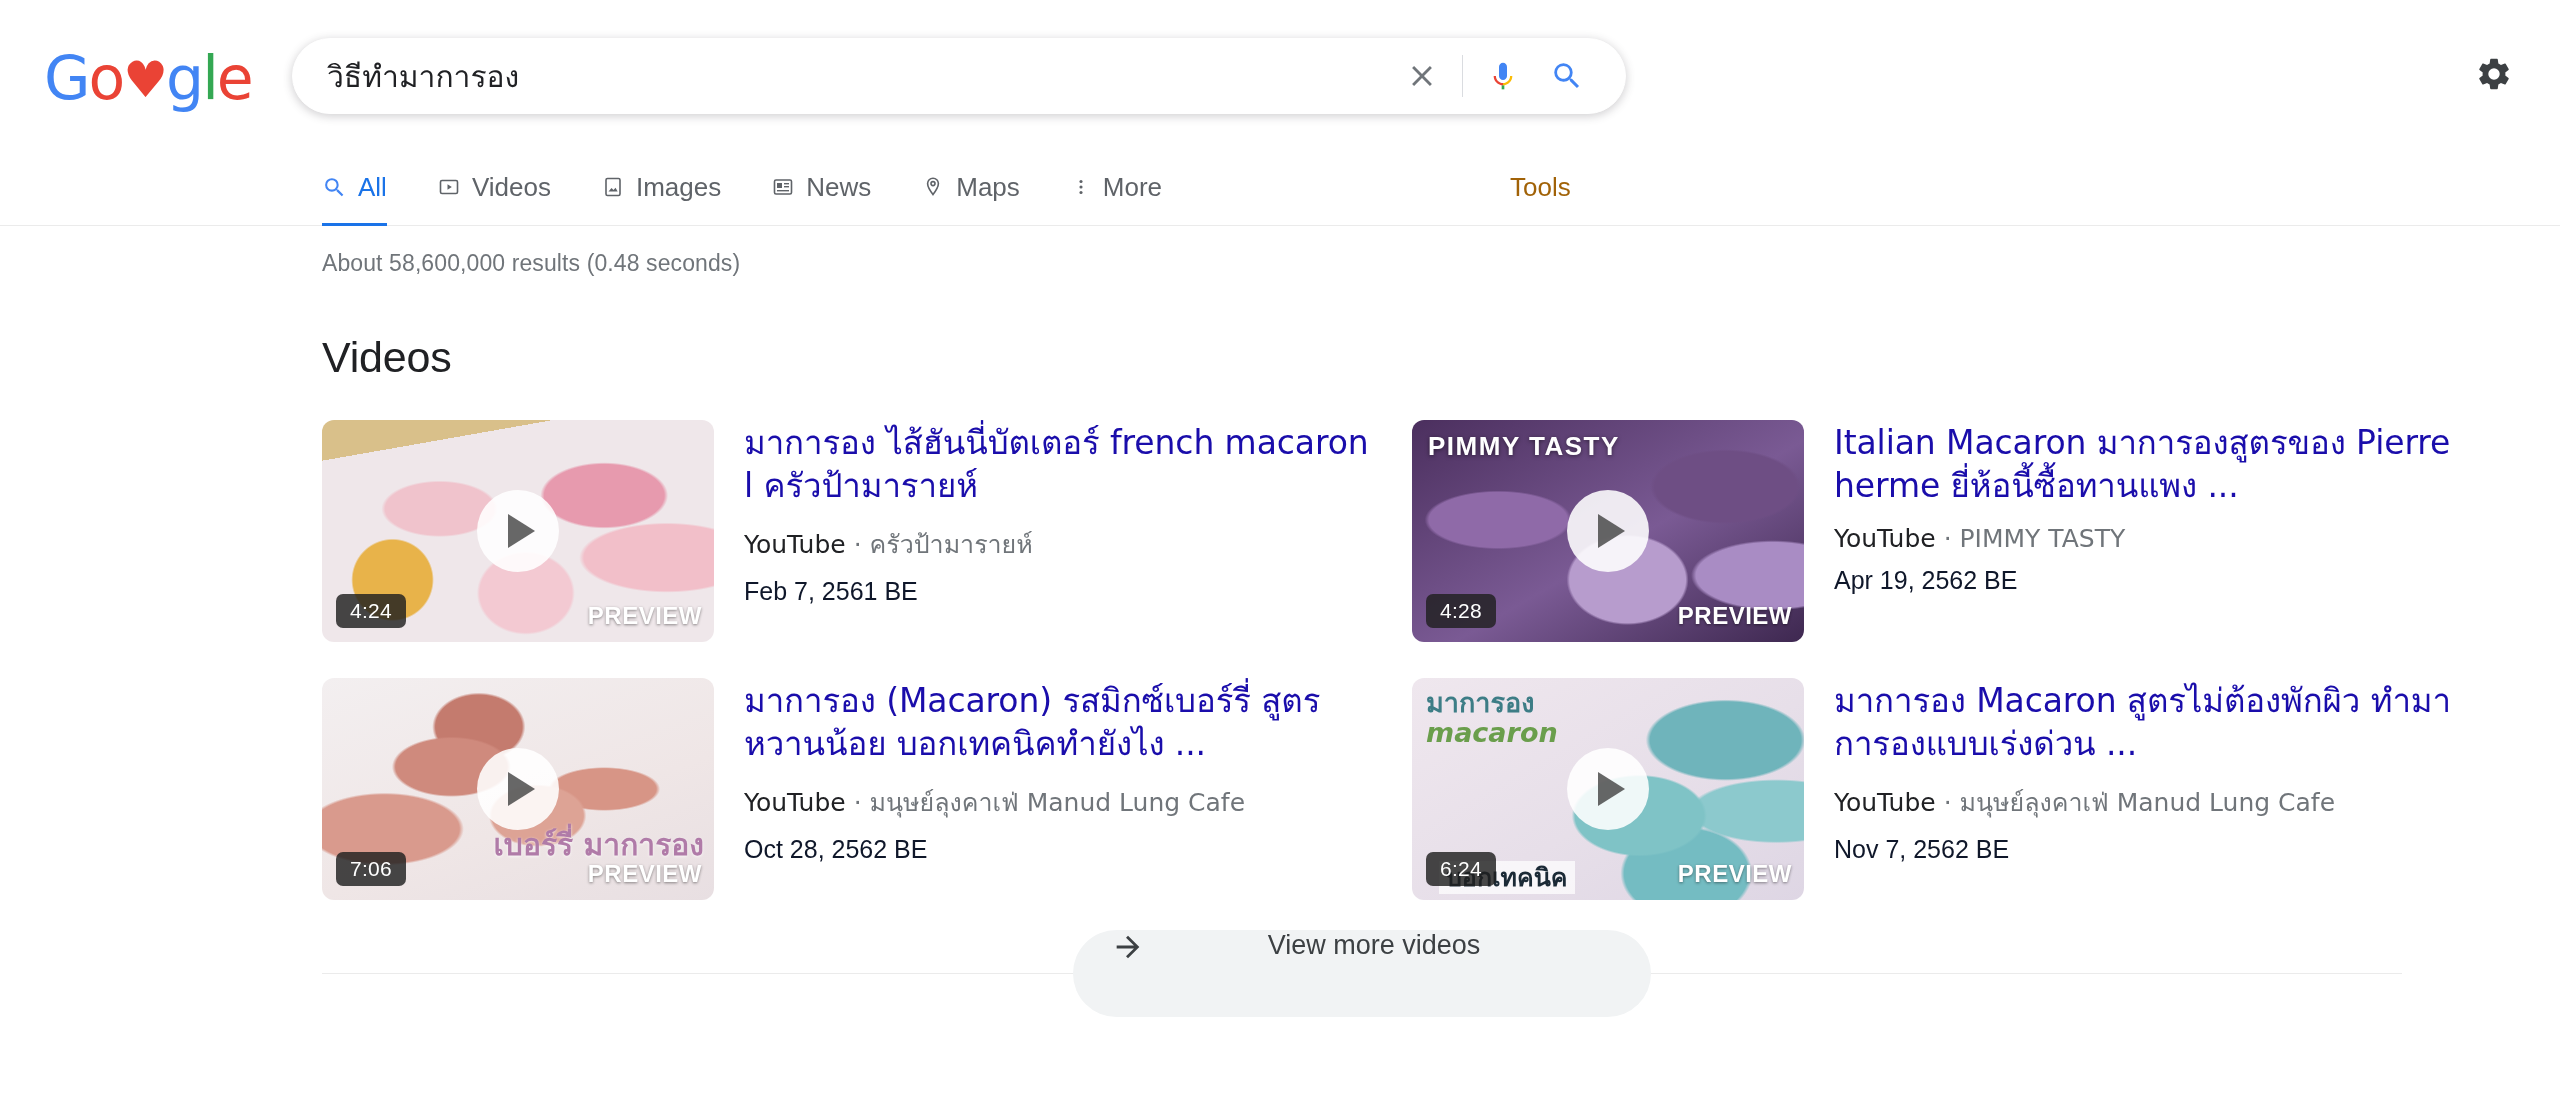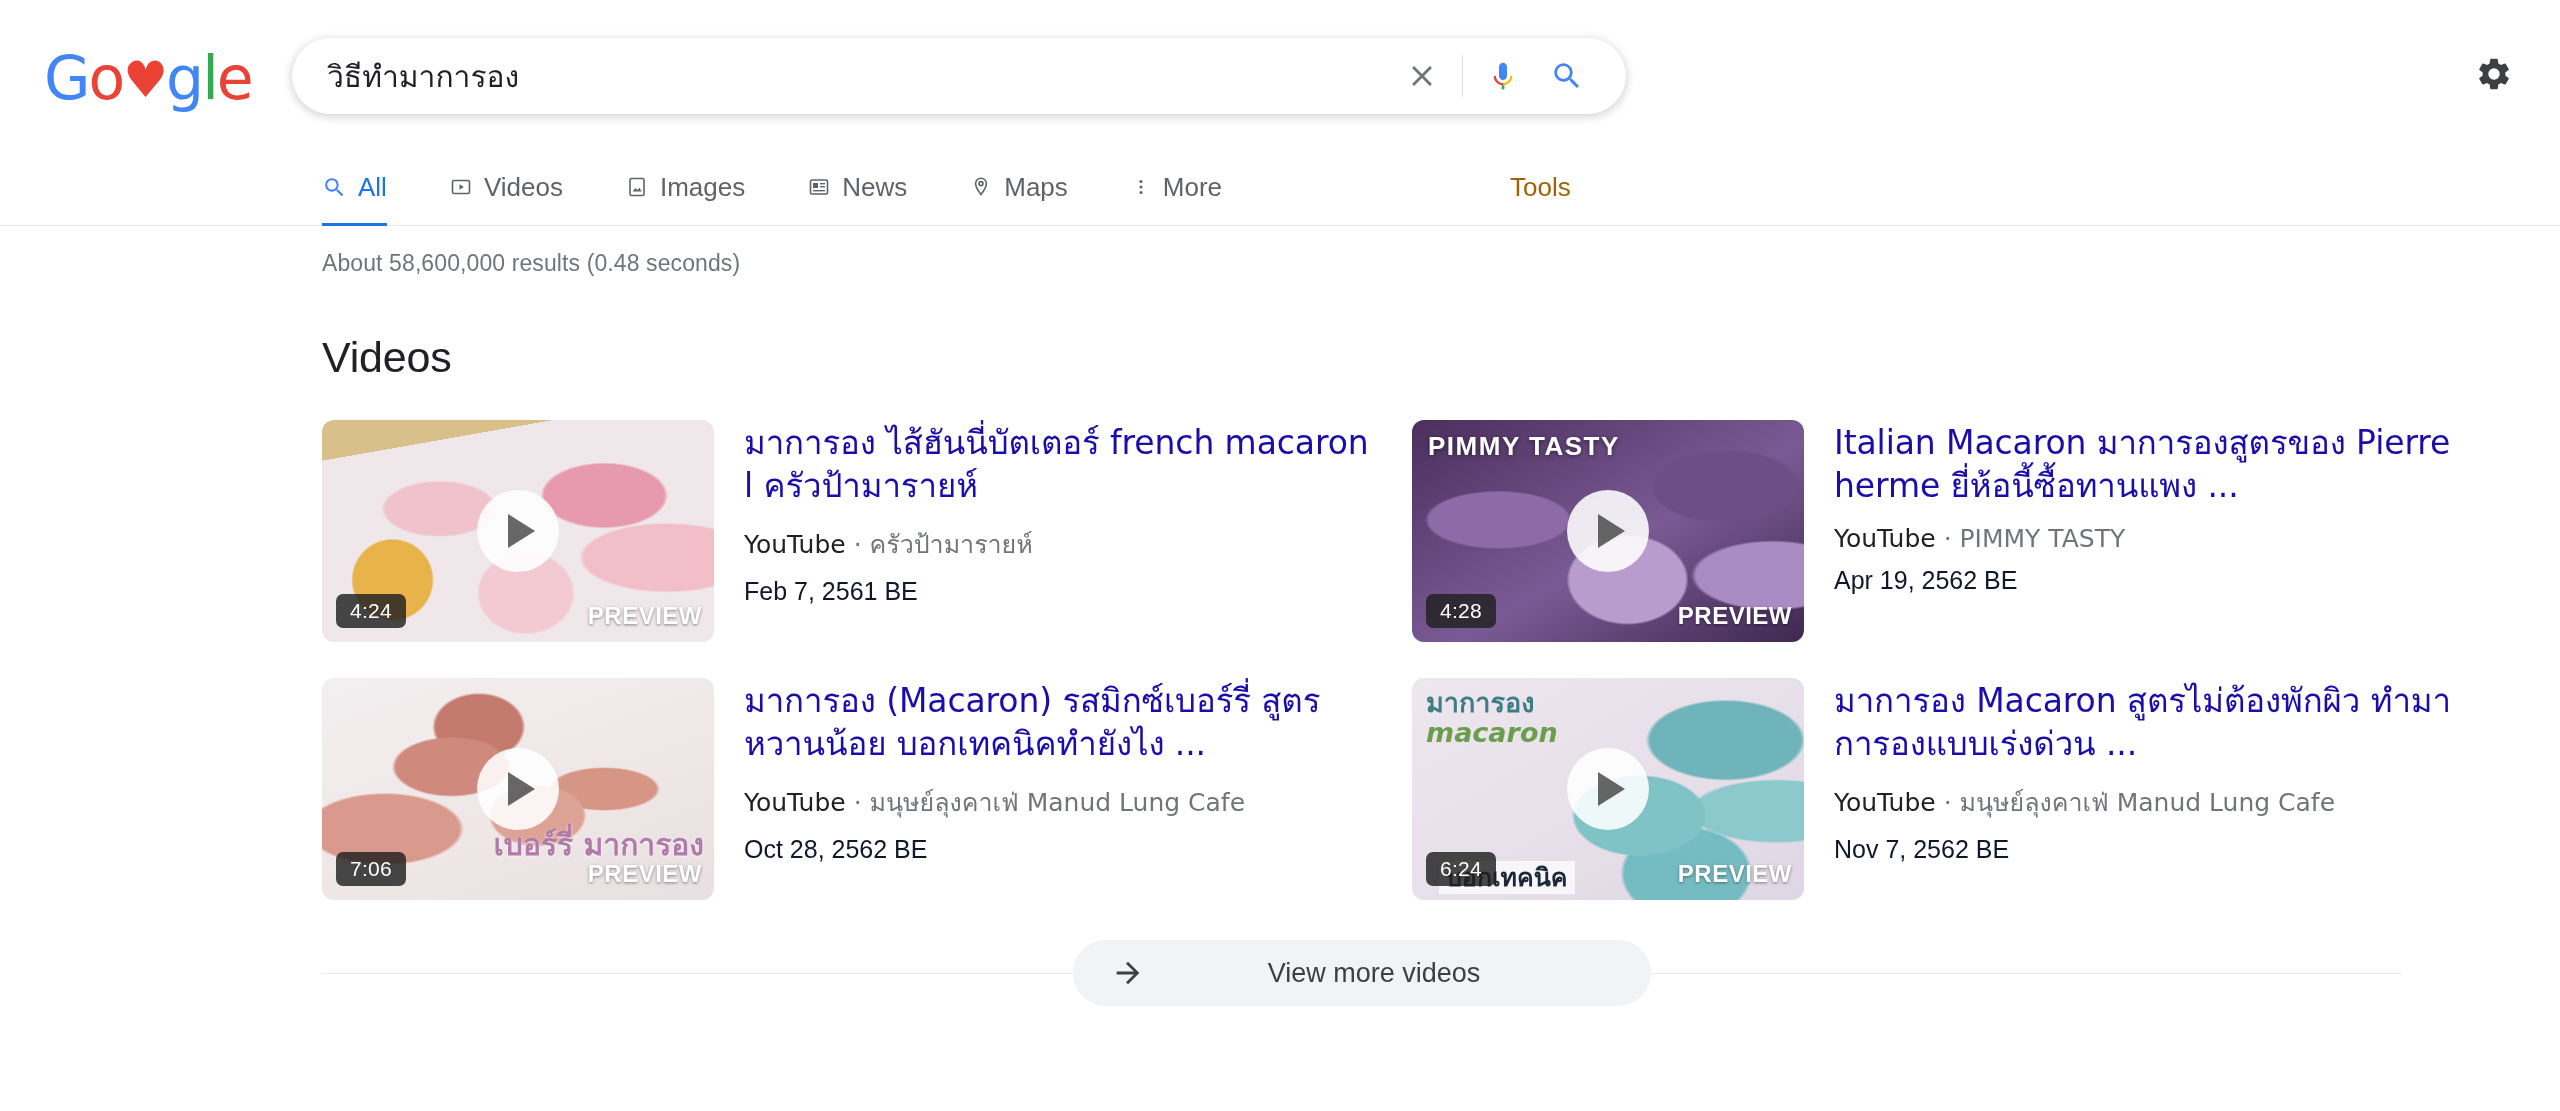--- a/index.html
+++ b/index.html
@@ -80,21 +80,21 @@
     position: relative;
     height: 78px;
     border-bottom: 1px solid #ebebeb;
   }
   .navtabs {
     position: absolute;
     left: 322px; top: 0;
     display: flex;
     align-items: center;
     height: 78px;
-    gap: 12px;
+    gap: 0;
   }
   .navtab {
     display: flex;
     align-items: center;
     gap: 11px;
     height: 78px;
     padding: 0 22px 0 0;
     margin-right: 28px;
     font-size: 26px;
     color: #5f6368;
@@ -275,22 +275,22 @@
     content: "";
     position: absolute;
     left: 0; right: 0; top: 50%;
     height: 1px;
     background: #ebebeb;
   }
   .viewmore-btn {
     position: relative;
     z-index: 2;
     display: flex;
-    align-items: center;
-    width: 578px; height: 66px;
+    align-items: flex-start;
+    width: 578px; height: 87px;
     background: #f1f3f4;
     border-radius: 44px;
     cursor: pointer;
   }
   .viewmore-btn .arrow { margin-left: 38px; display: flex; }
   .viewmore-btn .vm-label {
     flex: 1;
     text-align: center;
     font-size: 27px;
     color: #3c4043;

